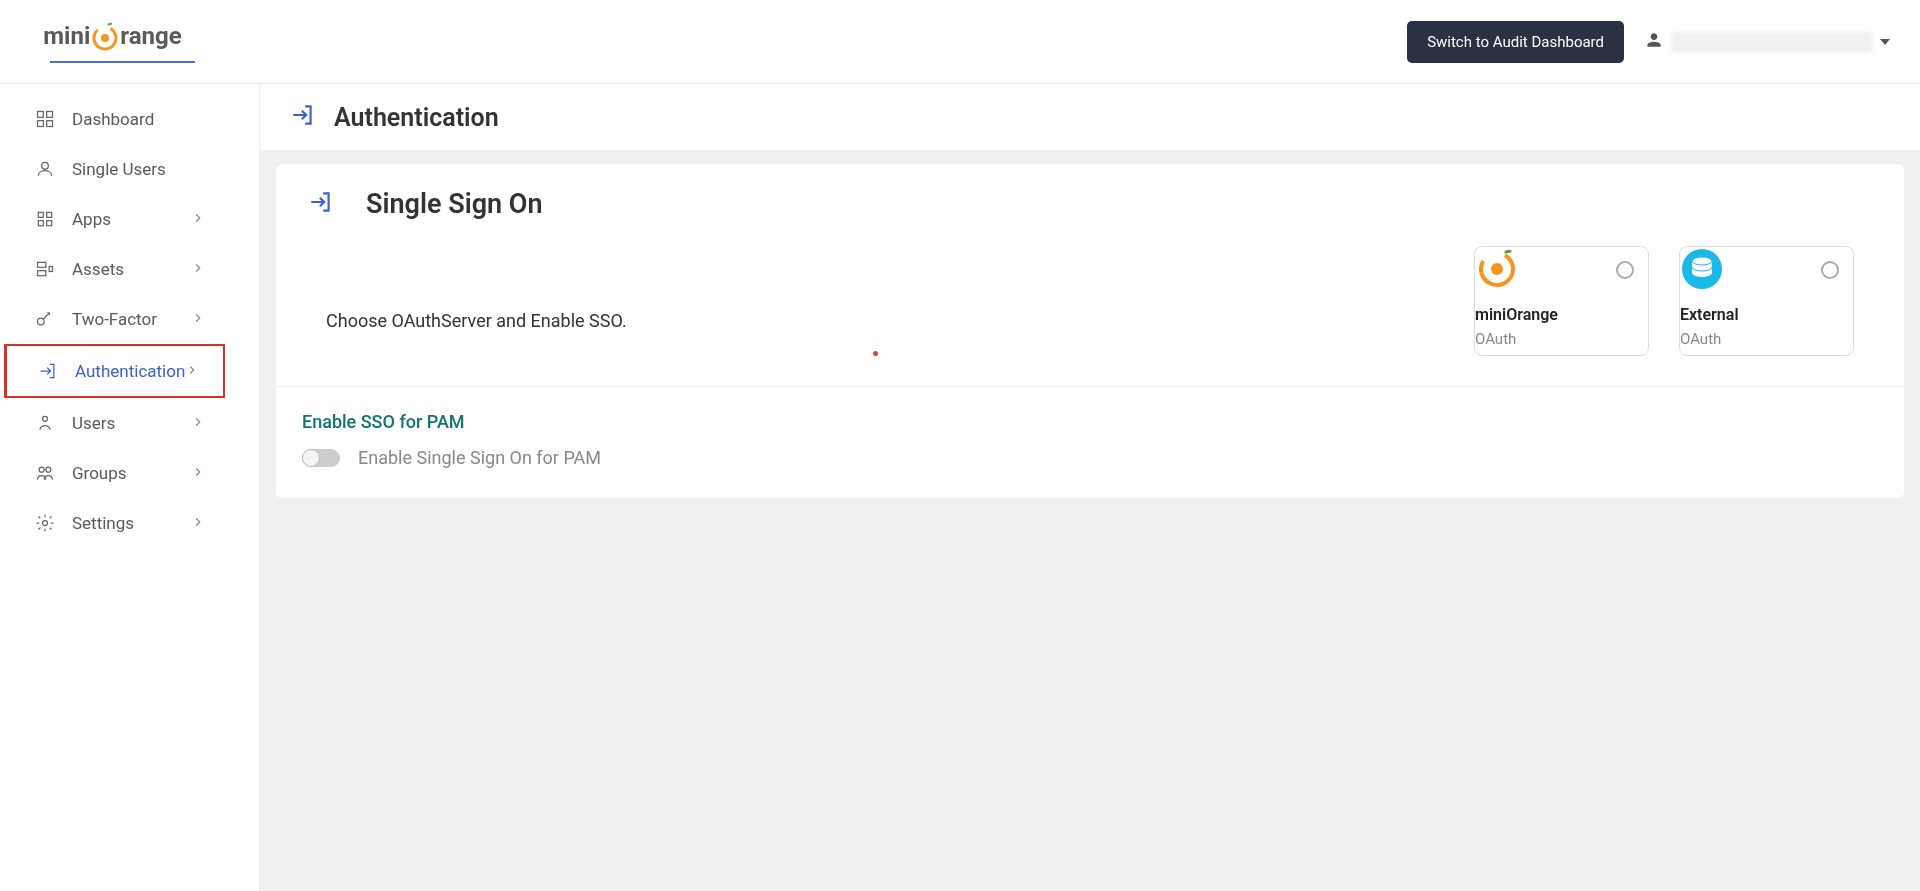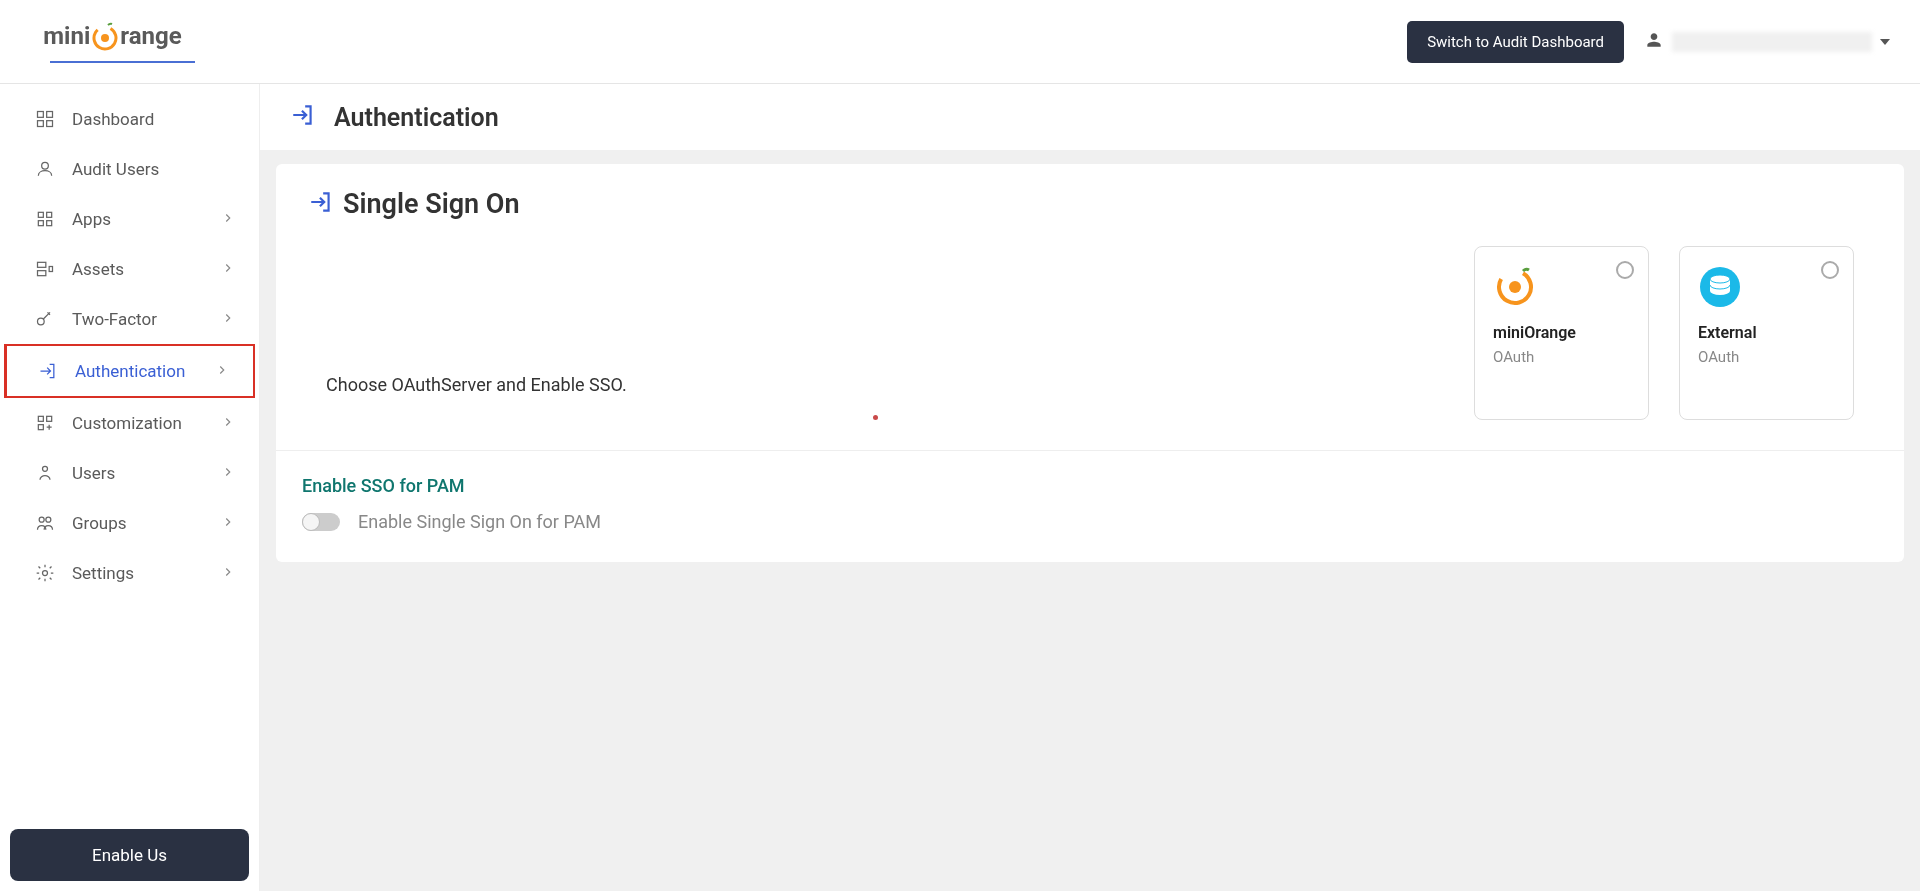--- a/index.html
+++ b/index.html
@@ -76,21 +76,21 @@
   }
   .container {
     display: flex;
     height: calc(100% - 84px);
   }
   .sidebar {
     width: 260px;
     background: #fff;
     border-right: 1px solid #eee;
     display: flex;
-    flex-direction: column;
+    flex-direction: row;
     padding-top: 10px;
     gap: 44px;
   }
   .sidebar-items {
     flex: 1;
   }
   .sidebar-item {
     display: flex;
     align-items: center;
     padding: 14px 24px 14px 34px;
@@ -173,21 +173,21 @@
     margin: 14px 16px;
     border-radius: 6px;
   }
   .card-section {
     padding: 24px 50px 30px 50px;
     border-bottom: 1px solid #eee;
   }
   .section-header {
     display: flex;
     align-items: center;
-    gap: 9px;
+    gap: 32px;
     margin-bottom: 26px;
     margin-left: -18px;
   }
   .section-header-icon svg {
     width: 26px;
     height: 26px;
     stroke: #3a5fd4;
     fill: none;
     stroke-width: 2;
   }
@@ -228,24 +228,23 @@
     background: #c94a4a;
     border-radius: 50%;
     margin: 20px auto 0;
   }
   .oauth-options {
     display: flex;
     gap: 30px;
   }
   .oauth-card {
     width: 175px;
-    height: 174px;
+    height: 110px;
     border: 1px solid #ddd;
     border-radius: 8px;
-    padding: 18px;
     position: relative;
     cursor: pointer;
   }
   .oauth-radio {
     position: absolute;
     top: 14px;
     right: 14px;
     width: 18px;
     height: 18px;
     border: 2px solid #aaa;
@@ -363,21 +362,21 @@
         <span>Dashboard</span>
       </div>
 
       <div class="sidebar-item">
         <span class="icon">
           <svg viewBox="0 0 24 24">
               <circle cx="12" cy="8" r="4"></circle>
               <path d="M4 20c0-4 4-6 8-6s8 2 8 6"></path>
             </svg>
         </span>
-        <span>Audit Users</span>
+        <span>Single Users</span>
       </div>
 
       <div class="sidebar-item">
         <span class="icon">
           <svg viewBox="0 0 24 24">
               <rect x="4" y="4" width="6" height="6"></rect>
               <rect x="14" y="4" width="6" height="6"></rect>
               <rect x="4" y="14" width="6" height="6"></rect>
               <rect x="14" y="14" width="6" height="6"></rect>
             </svg>
@@ -420,34 +419,20 @@
           <svg viewBox="0 0 24 24">
               <path d="M14 4h5v16h-5M3 12h12m-4-4l4 4-4 4"></path>
             </svg>
         </span>
         <span>Authentication</span>
         <span class="chevron"><svg viewBox="0 0 24 24">
               <path d="M9 6l6 6-6 6"></path>
             </svg></span>
       </div>
 
-      <div class="sidebar-item">
-        <span class="icon">
-          <svg viewBox="0 0 24 24">
-              <rect x="4" y="4" width="6" height="6"></rect>
-              <rect x="14" y="4" width="6" height="6"></rect>
-              <rect x="4" y="14" width="6" height="6"></rect>
-              <path d="M17 14v6m-3-3h6"></path>
-            </svg>
-        </span>
-        <span>Customization</span>
-        <span class="chevron"><svg viewBox="0 0 24 24">
-              <path d="M9 6l6 6-6 6"></path>
-            </svg></span>
-      </div>
 
       <div class="sidebar-item">
         <span class="icon">
           <svg viewBox="0 0 24 24">
               <circle cx="12" cy="7" r="3"></circle>
               <path d="M6 20c0-3 3-5 6-5s6 2 6 5"></path>
             </svg>
         </span>
         <span>Users</span>
         <span class="chevron"><svg viewBox="0 0 24 24">

